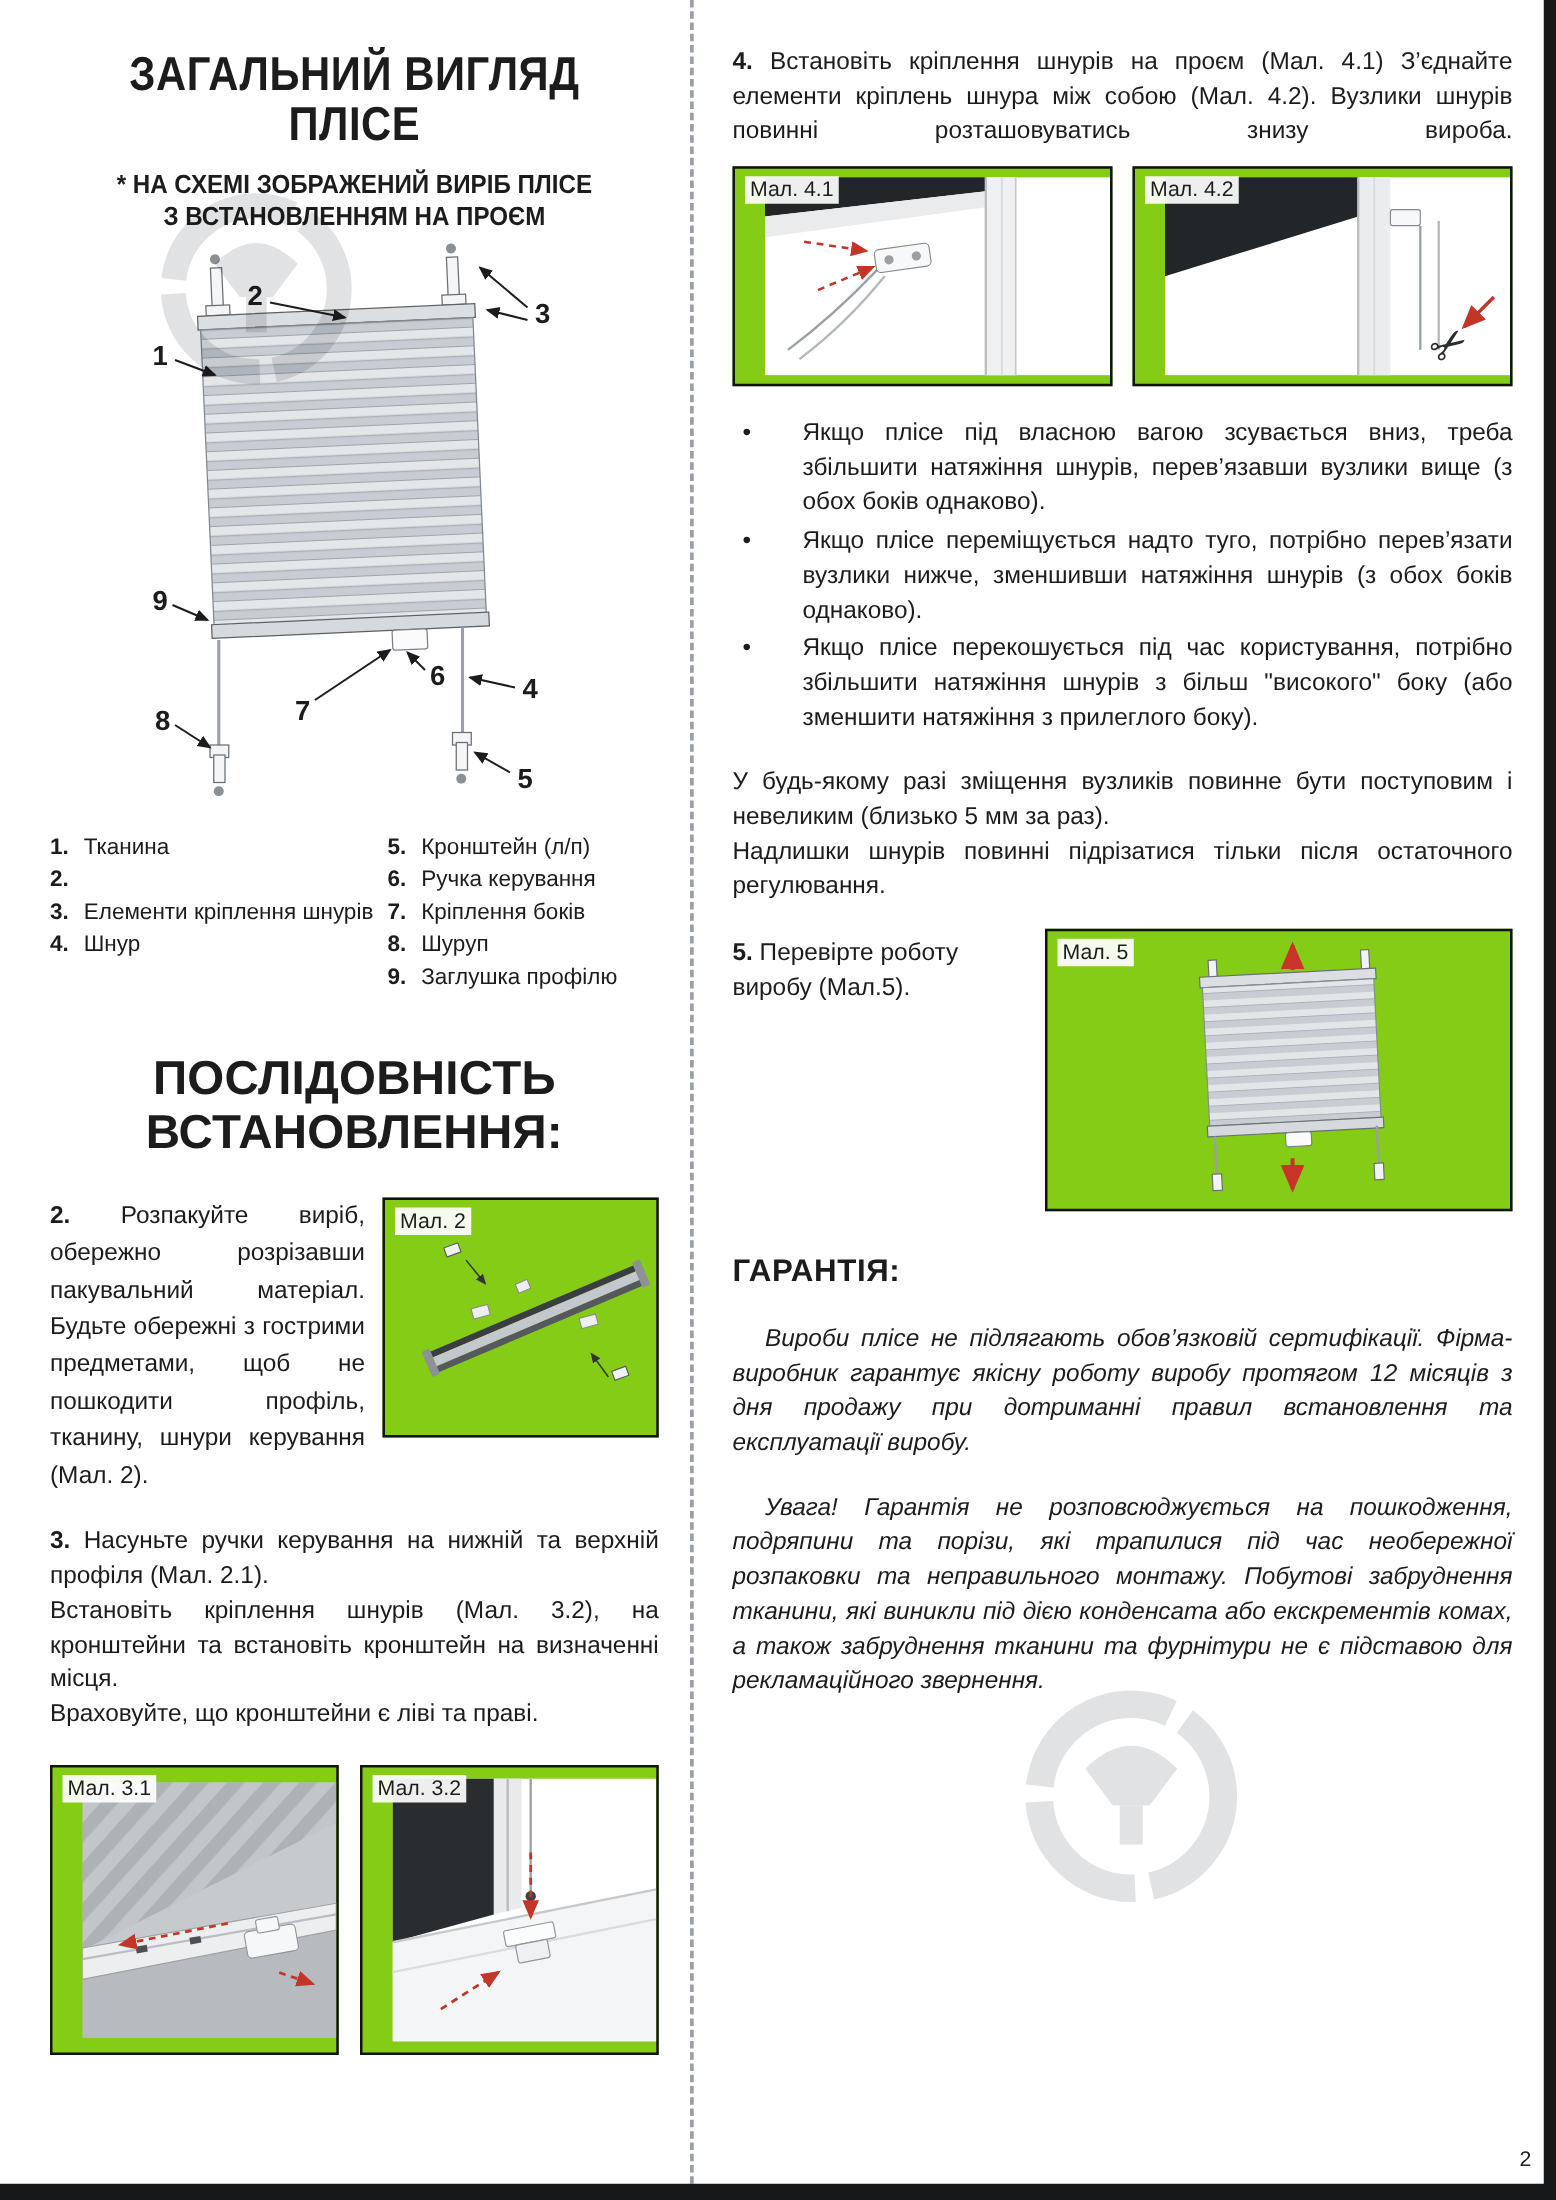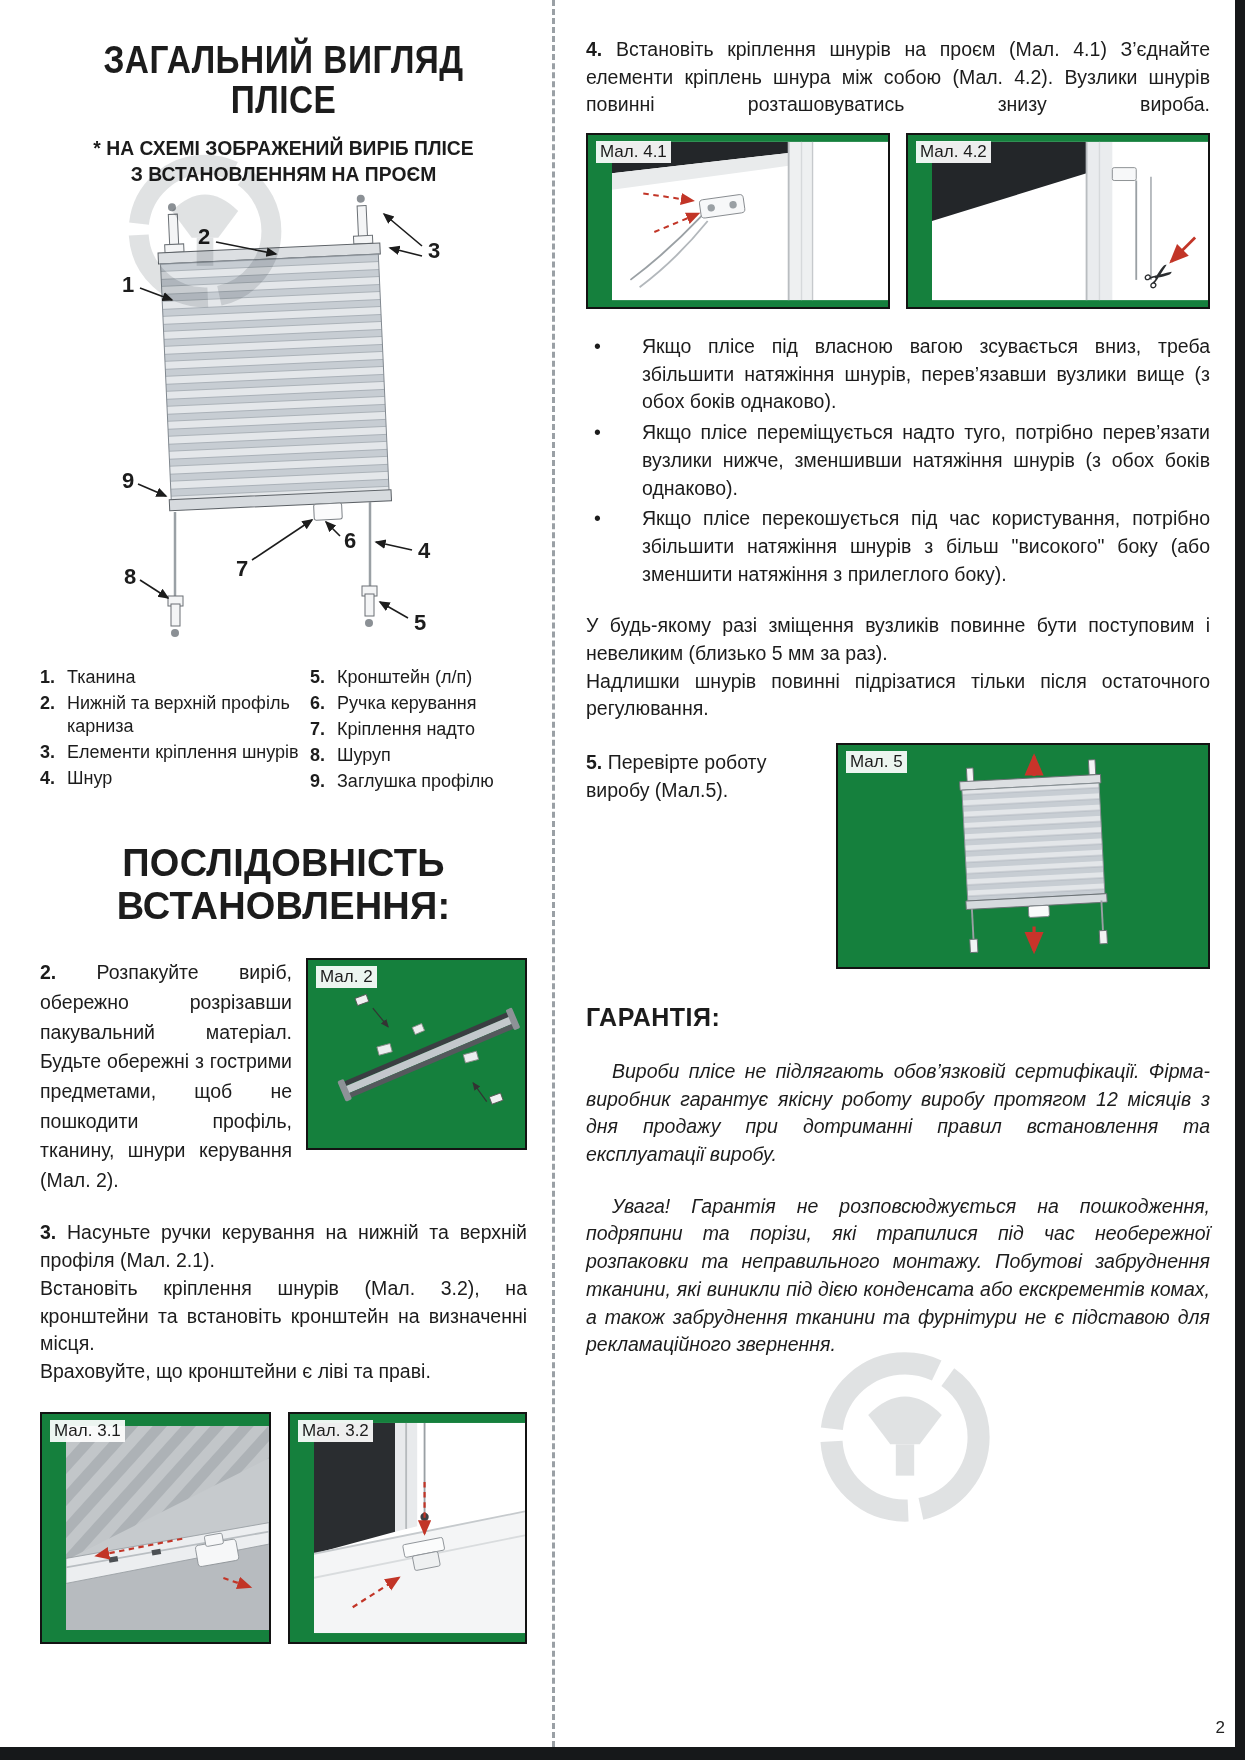--- a/index.html
+++ b/index.html
@@ -38,21 +38,21 @@
   .li { display:flex; margin-bottom:3px; }
   .li b { flex:none; width:27px; }
 
   .h2 { margin-top:46px; text-align:center; font-weight:bold; font-size:38px; letter-spacing:.2px; }
 
   .body-text { font-size:19.5px; line-height:1.42; }
   .snum { font-weight:bold; }
 
   .step2 { display:flex; margin-top:30px; }
   .step2 .txt { width:252px; font-size:19.5px; line-height:1.52; text-align:justify; }
-  .figbox { position:relative; border:2px solid #131313; background:#15803d;padding-left:24px; }
+  .figbox { position:relative; border:2px solid #131313; background:#84cc16;padding-left:24px; }
   .figbox svg { width:100%; height:100%; display:block; }
   .figlab { position:absolute; top:6px; left:8px; font-size:17px; background:rgba(255,255,255,.92);
             padding:1px 4px; z-index:2; font-style:normal; }
   .fig2 { flex:1; margin-left:14px; height:192px;text-align:center; }
 
   .step3 { margin-top:24px; text-align:justify; }
   .figrow { display:flex; gap:17px; margin-top:26px; }
   .fig31 { width:231px; height:232px; }
   .fig32 { flex:1; height:232px; }
 
@@ -168,21 +168,20 @@
     </div>
 
     <div class="legend">
       <div class="legend-col1">
         <div class="li">
             <b>1.</b>
             <span>Тканина</span>
           </div>
         <div class="li">
             <b>2.</b>
-            <span>Нижній та верхній профіль карниза</span>
           </div>
         <div class="li">
             <b>3.</b>
             <span>Елементи кріплення шнурів</span>
           </div>
         <div class="li">
             <b>4.</b>
             <span>Шнур</span>
           </div>
       </div>
@@ -190,21 +189,21 @@
         <div class="li">
             <b>5.</b>
             <span>Кронштейн (л/п)</span>
           </div>
         <div class="li">
             <b>6.</b>
             <span>Ручка керування</span>
           </div>
         <div class="li">
             <b>7.</b>
-            <span>Кріплення надто</span>
+            <span>Кріплення боків</span>
           </div>
         <div class="li">
             <b>8.</b>
             <span>Шуруп</span>
           </div>
         <div class="li">
             <b>9.</b>
             <span>Заглушка профілю</span>
           </div>
       </div>

